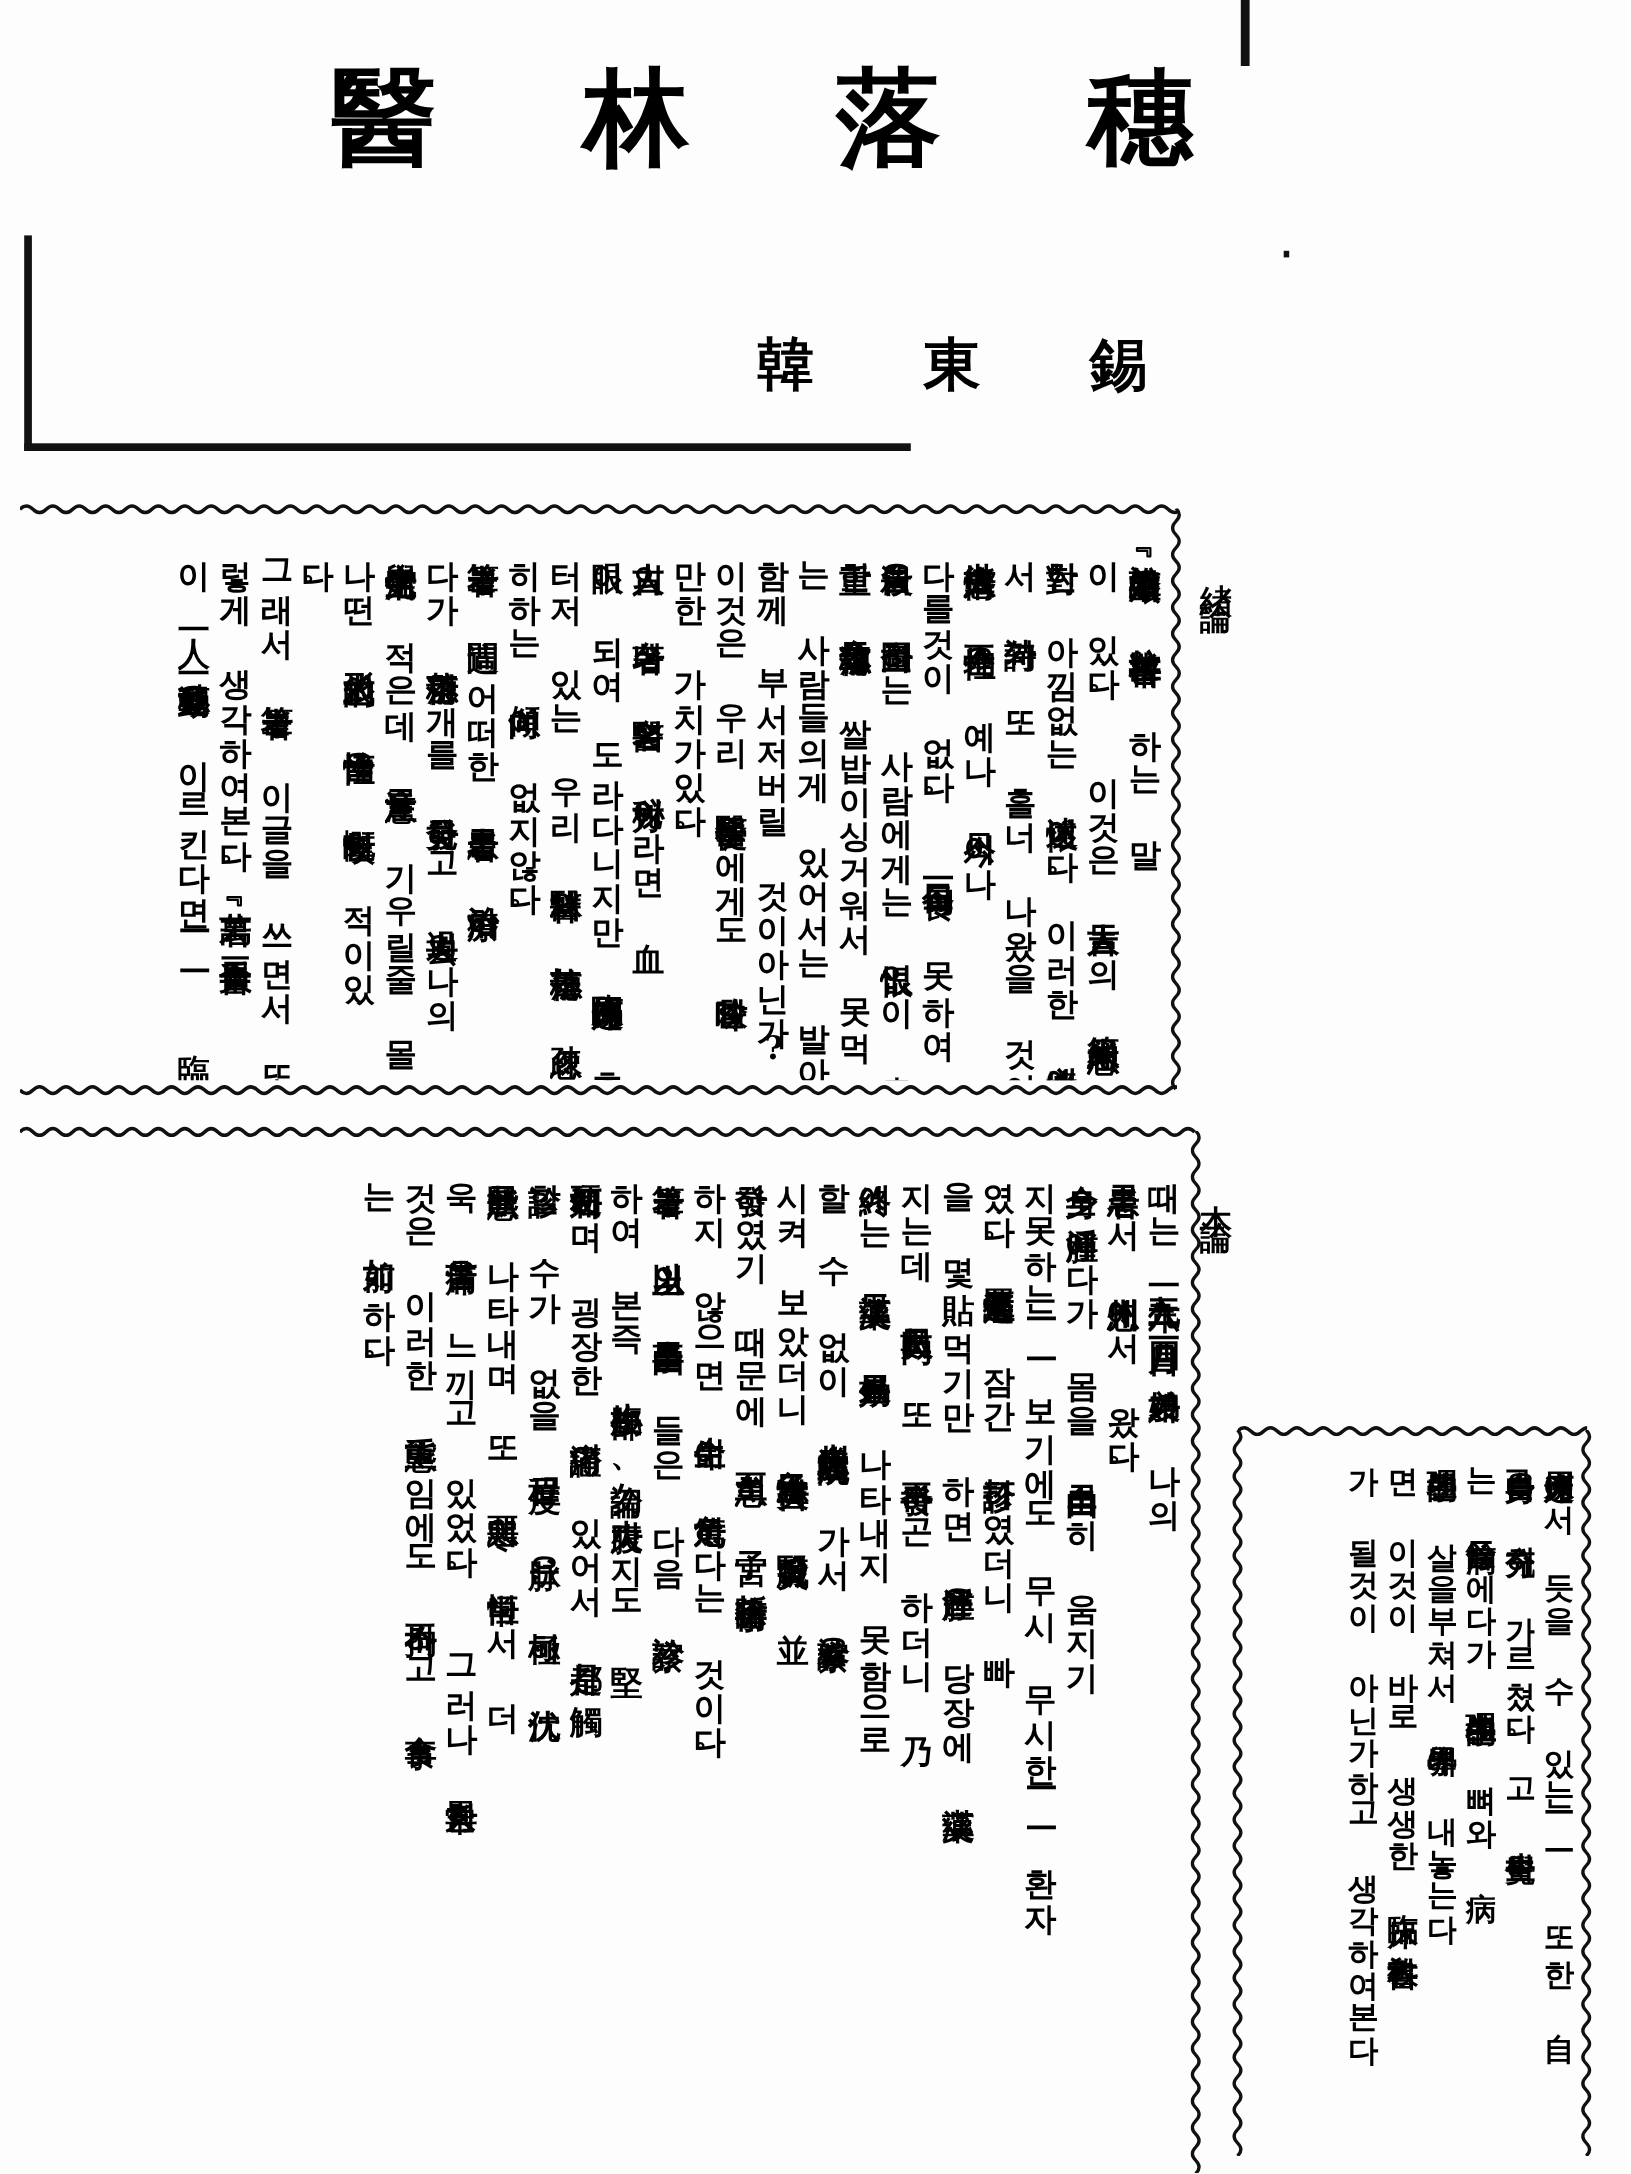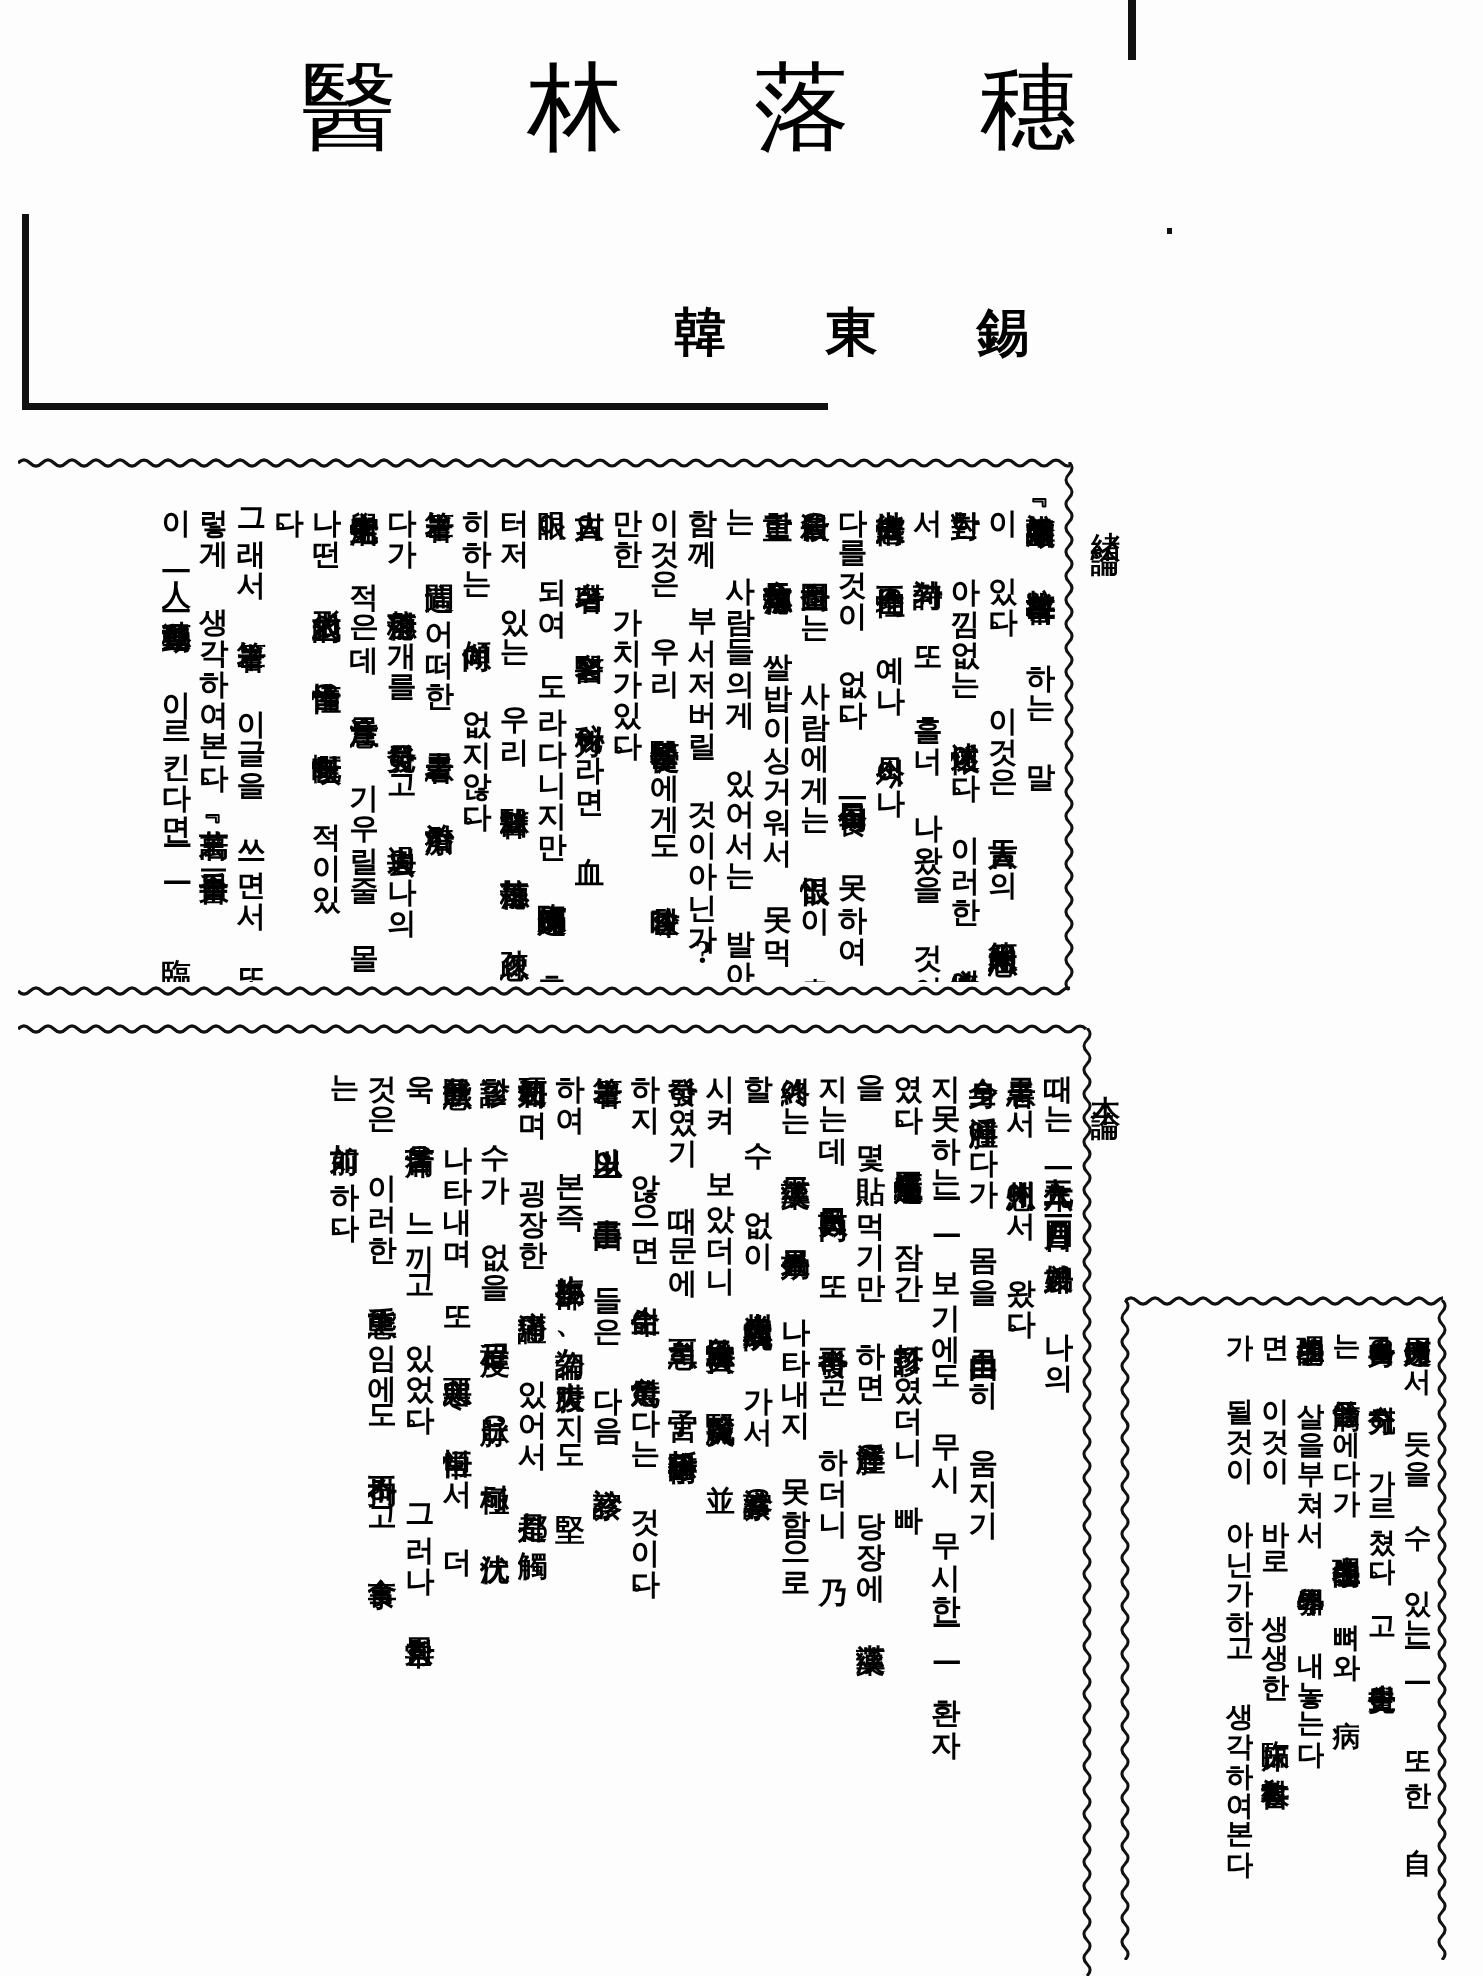--- a/index.html
+++ b/index.html
@@ -34,30 +34,30 @@
   }
 
   
   #masthead-title {
     position: absolute;
     left: 276px;
     top: 42px;
     width: 600px;
     height: 130px;
     font-size: 96px;
-    font-weight: 400;
+    font-weight: 700;
     letter-spacing: 0.52em;
     text-indent: 0.26em;
     line-height: 130px;
     font-family: "DejaVu Serif", "Liberation Serif", serif;
     white-space: nowrap;
   }
   #author-name {
     position: absolute;
-    left: 654px;
+    left: 668px;
     top: 296px;
     width: 420px;
     height: 72px;
     font-size: 52px;
     font-weight: 700;
     letter-spacing: 0.78em;
     text-indent: 0.39em;
     line-height: 72px;
     white-space: nowrap;
   }

